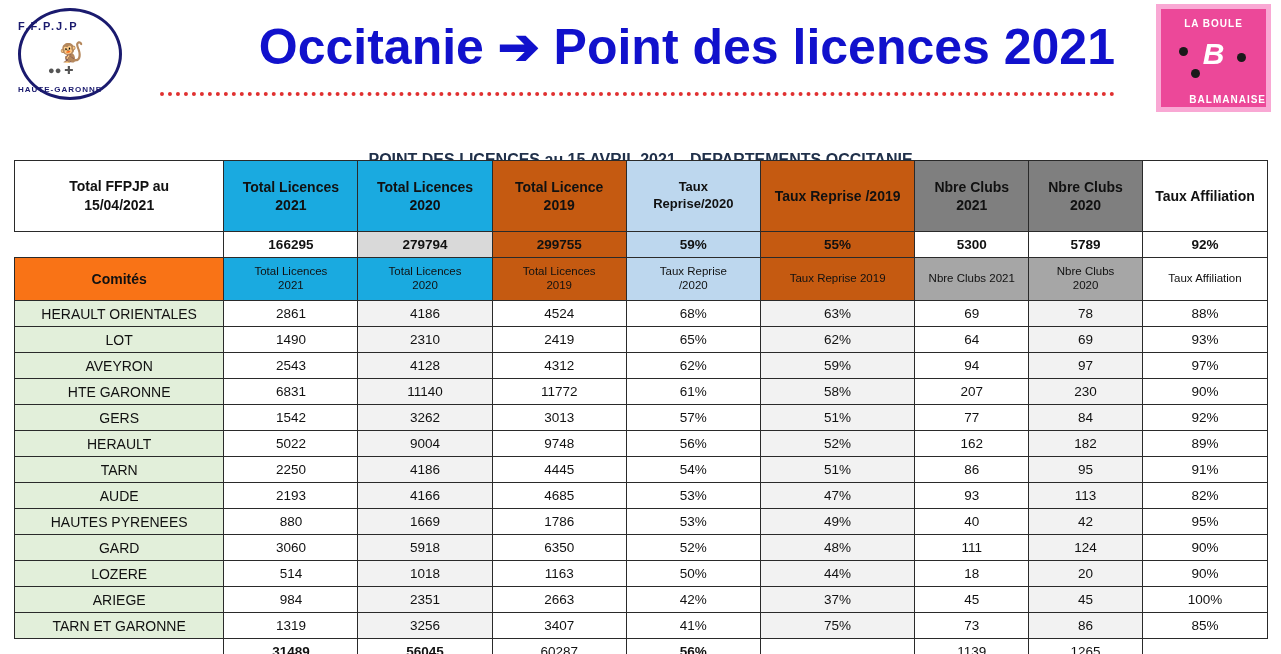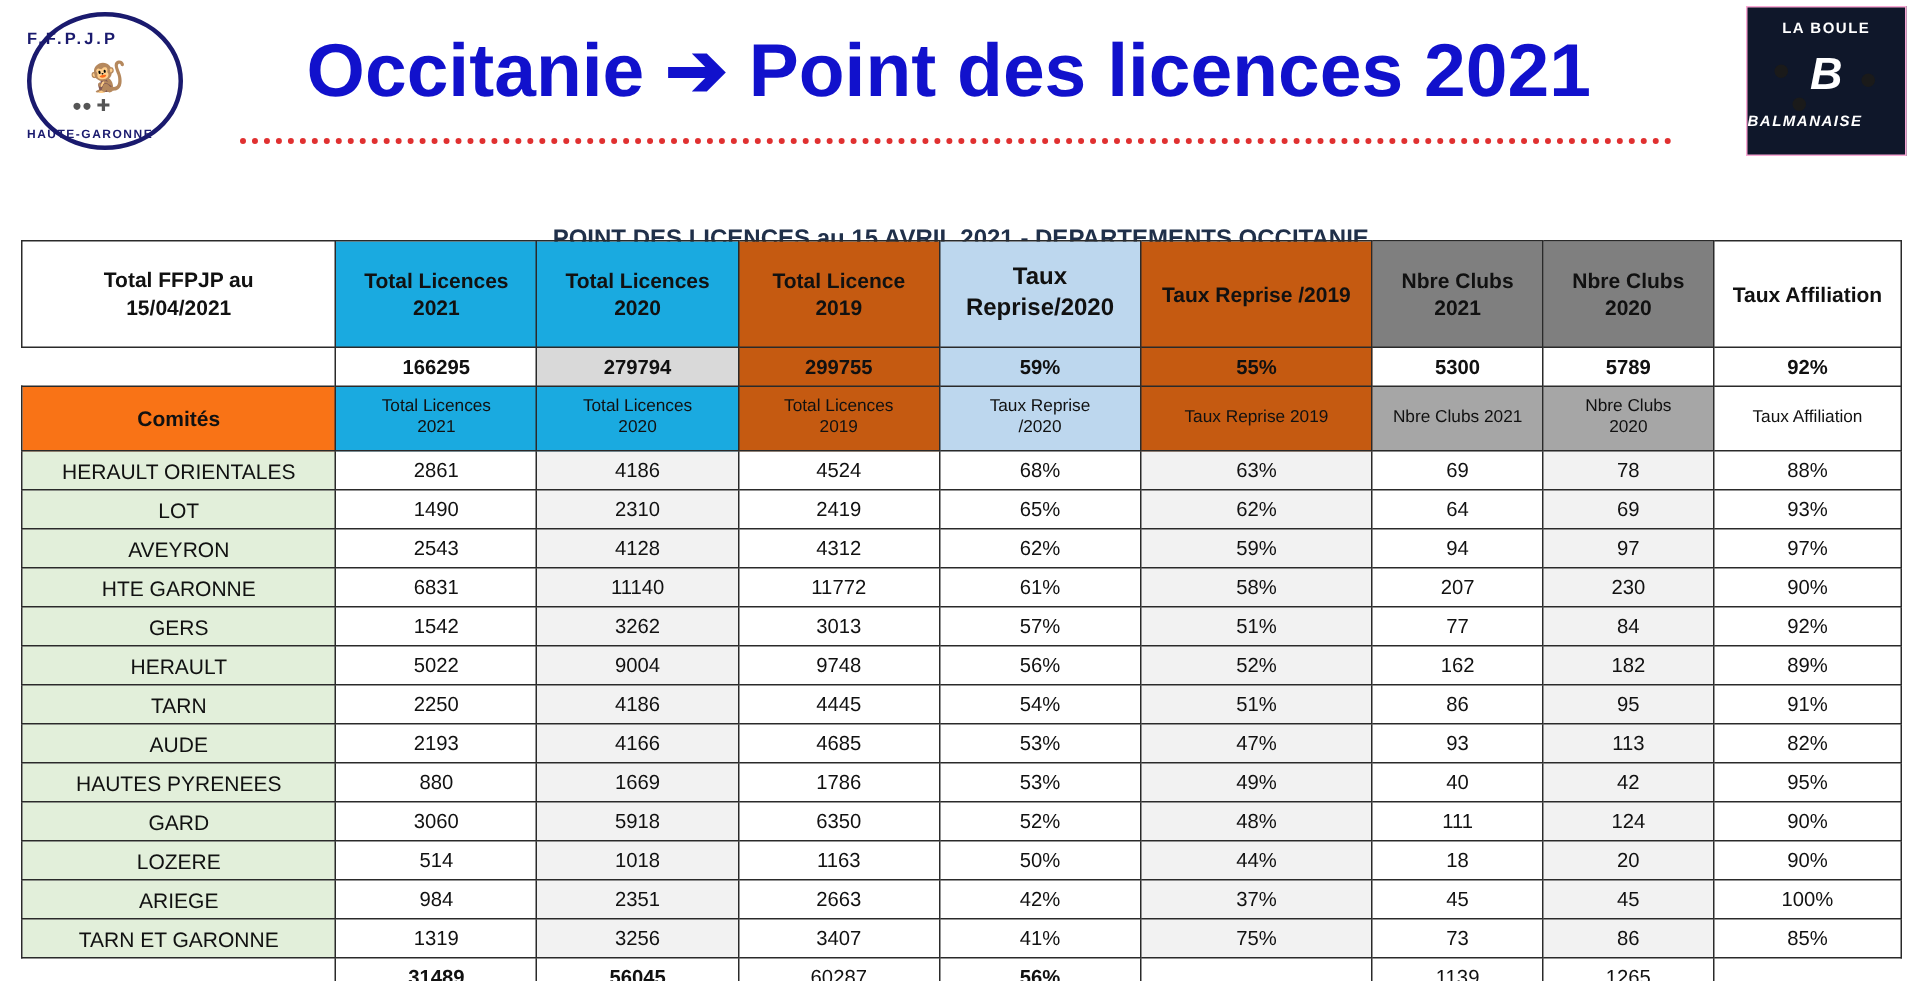--- a/index.html
+++ b/index.html
@@ -65,43 +65,43 @@
     top: 56px; left: 30px;
     font-size: 11px;
     color: #555;
   }
 
   .main-title {
     position: absolute;
     left: 150px;
     top: 18px;
     width: 965px;
-    text-align: center;
+    text-align: right;
     font-size: 50px;
     font-weight: bold;
     color: #1111cc;
     white-space: nowrap;
   }
   .title-underline {
     position: absolute;
     left: 160px;
     top: 92px;
     width: 955px;
     height: 0;
     border-bottom: 4px dotted #e03030;
   }
 
   .logo-right {
     position: absolute;
     right: 10px;
     top: 4px;
     width: 105px;
     height: 98px;
-    background: #0f172a;
-    border: 1px solid #f9a8d4;
+    background: #ec4899;
+    border: 5px solid #f9a8d4;
     overflow: hidden;
   }
   .logo-right .lr-top {
     position: absolute;
     top: 9px; left: 0; right: 0;
     text-align: center;
     font-size: 10px;
     font-weight: bold;
     color: #ffffff;
     letter-spacing: 1px;
@@ -110,27 +110,26 @@
     position: absolute;
     top: 28px; left: 0; right: 0;
     text-align: center;
     font-size: 30px;
     font-weight: bold;
     color: #ffffff;
     font-style: italic;
   }
   .logo-right .lr-bottom {
     position: absolute;
-    bottom: 16px; left: 0; right: 0;
-    text-align: left;
+    bottom: 2px; left: 0; right: 0;
+    text-align: right;
     font-size: 10px;
     font-weight: bold;
     color: #ffffff;
     letter-spacing: 1px;
-    font-style: italic;
   }
   .logo-right .dot {
     position: absolute;
     width: 9px; height: 9px;
     border-radius: 50%;
     background: #1a1a1a;
   }
 
   .subtitle {
     position: absolute;
@@ -196,21 +195,21 @@
     color: #ffffff;
     font-weight: bold;
     font-size: 14px;
     height: 70px !important;
     line-height: 1.3;
   }
   .hdr-lightblue {
     background: #bdd7ee;
     color: #111;
     font-weight: bold;
-    font-size: 16px;
+    font-size: 13px;
     height: 70px !important;
     line-height: 1.3;
   }
   .hdr-gray {
     background: #7f7f7f;
     color: #ffffff;
     font-weight: bold;
     font-size: 14px;
     height: 70px !important;
     line-height: 1.3;

